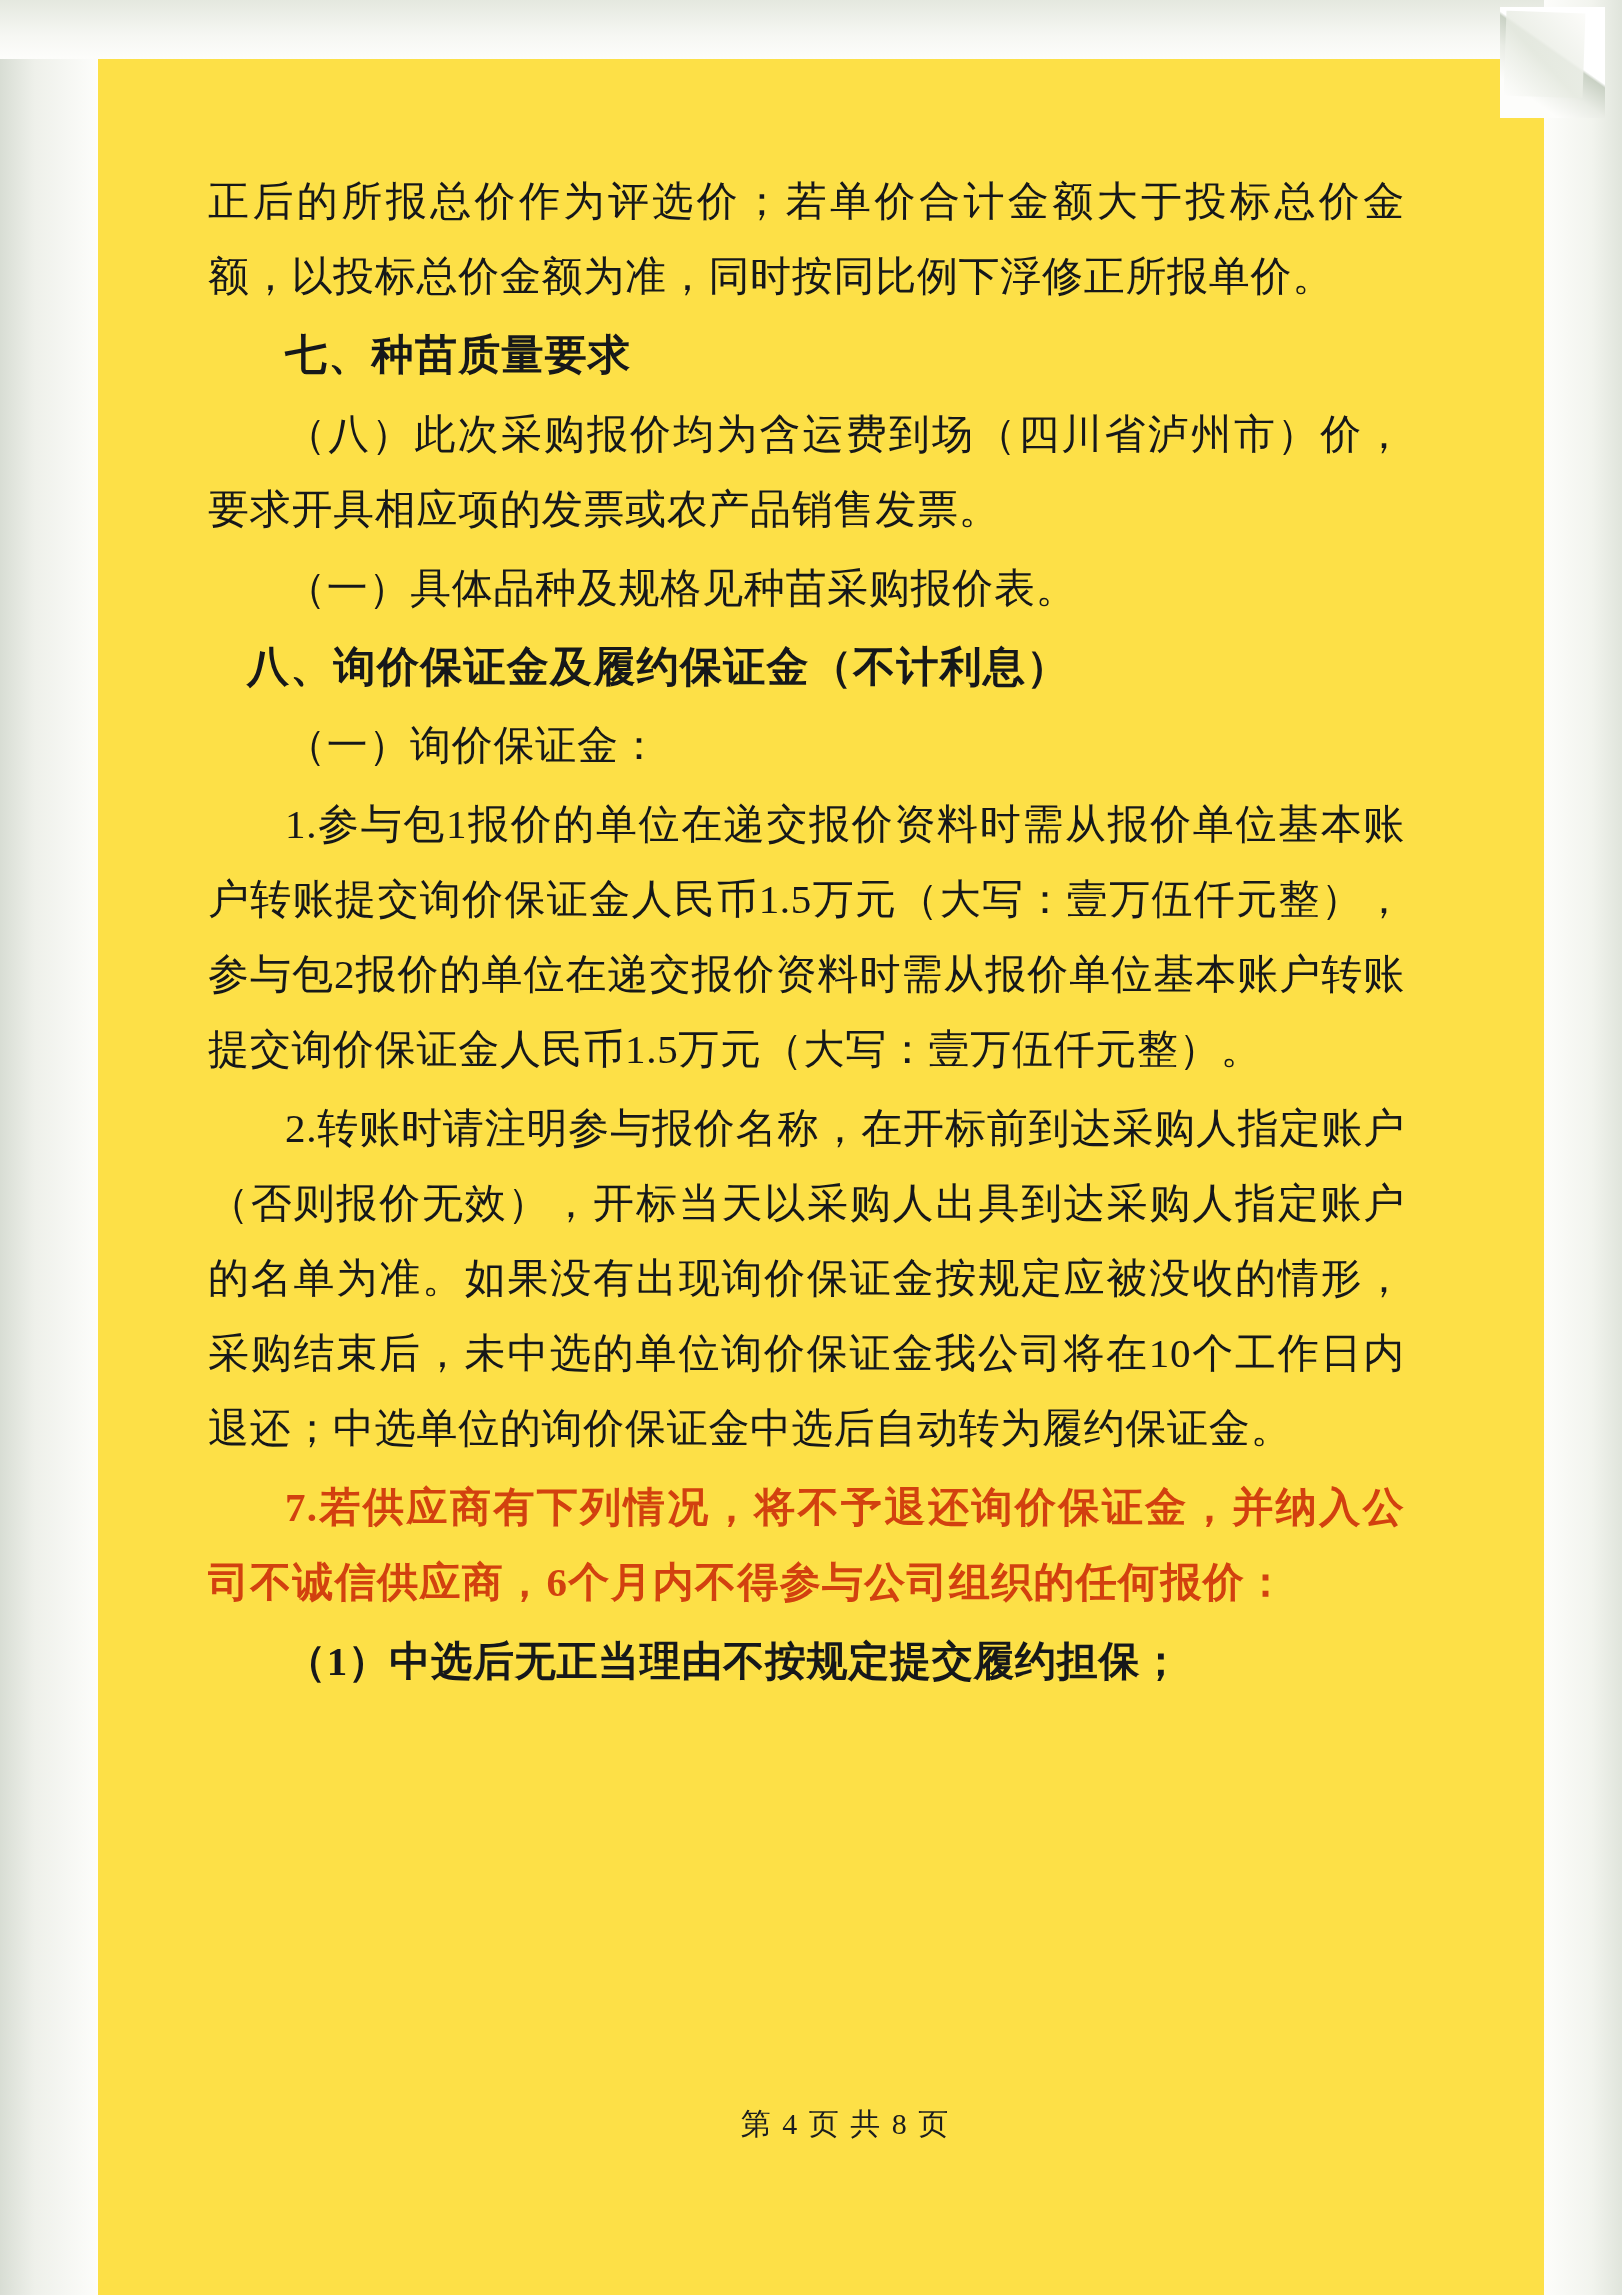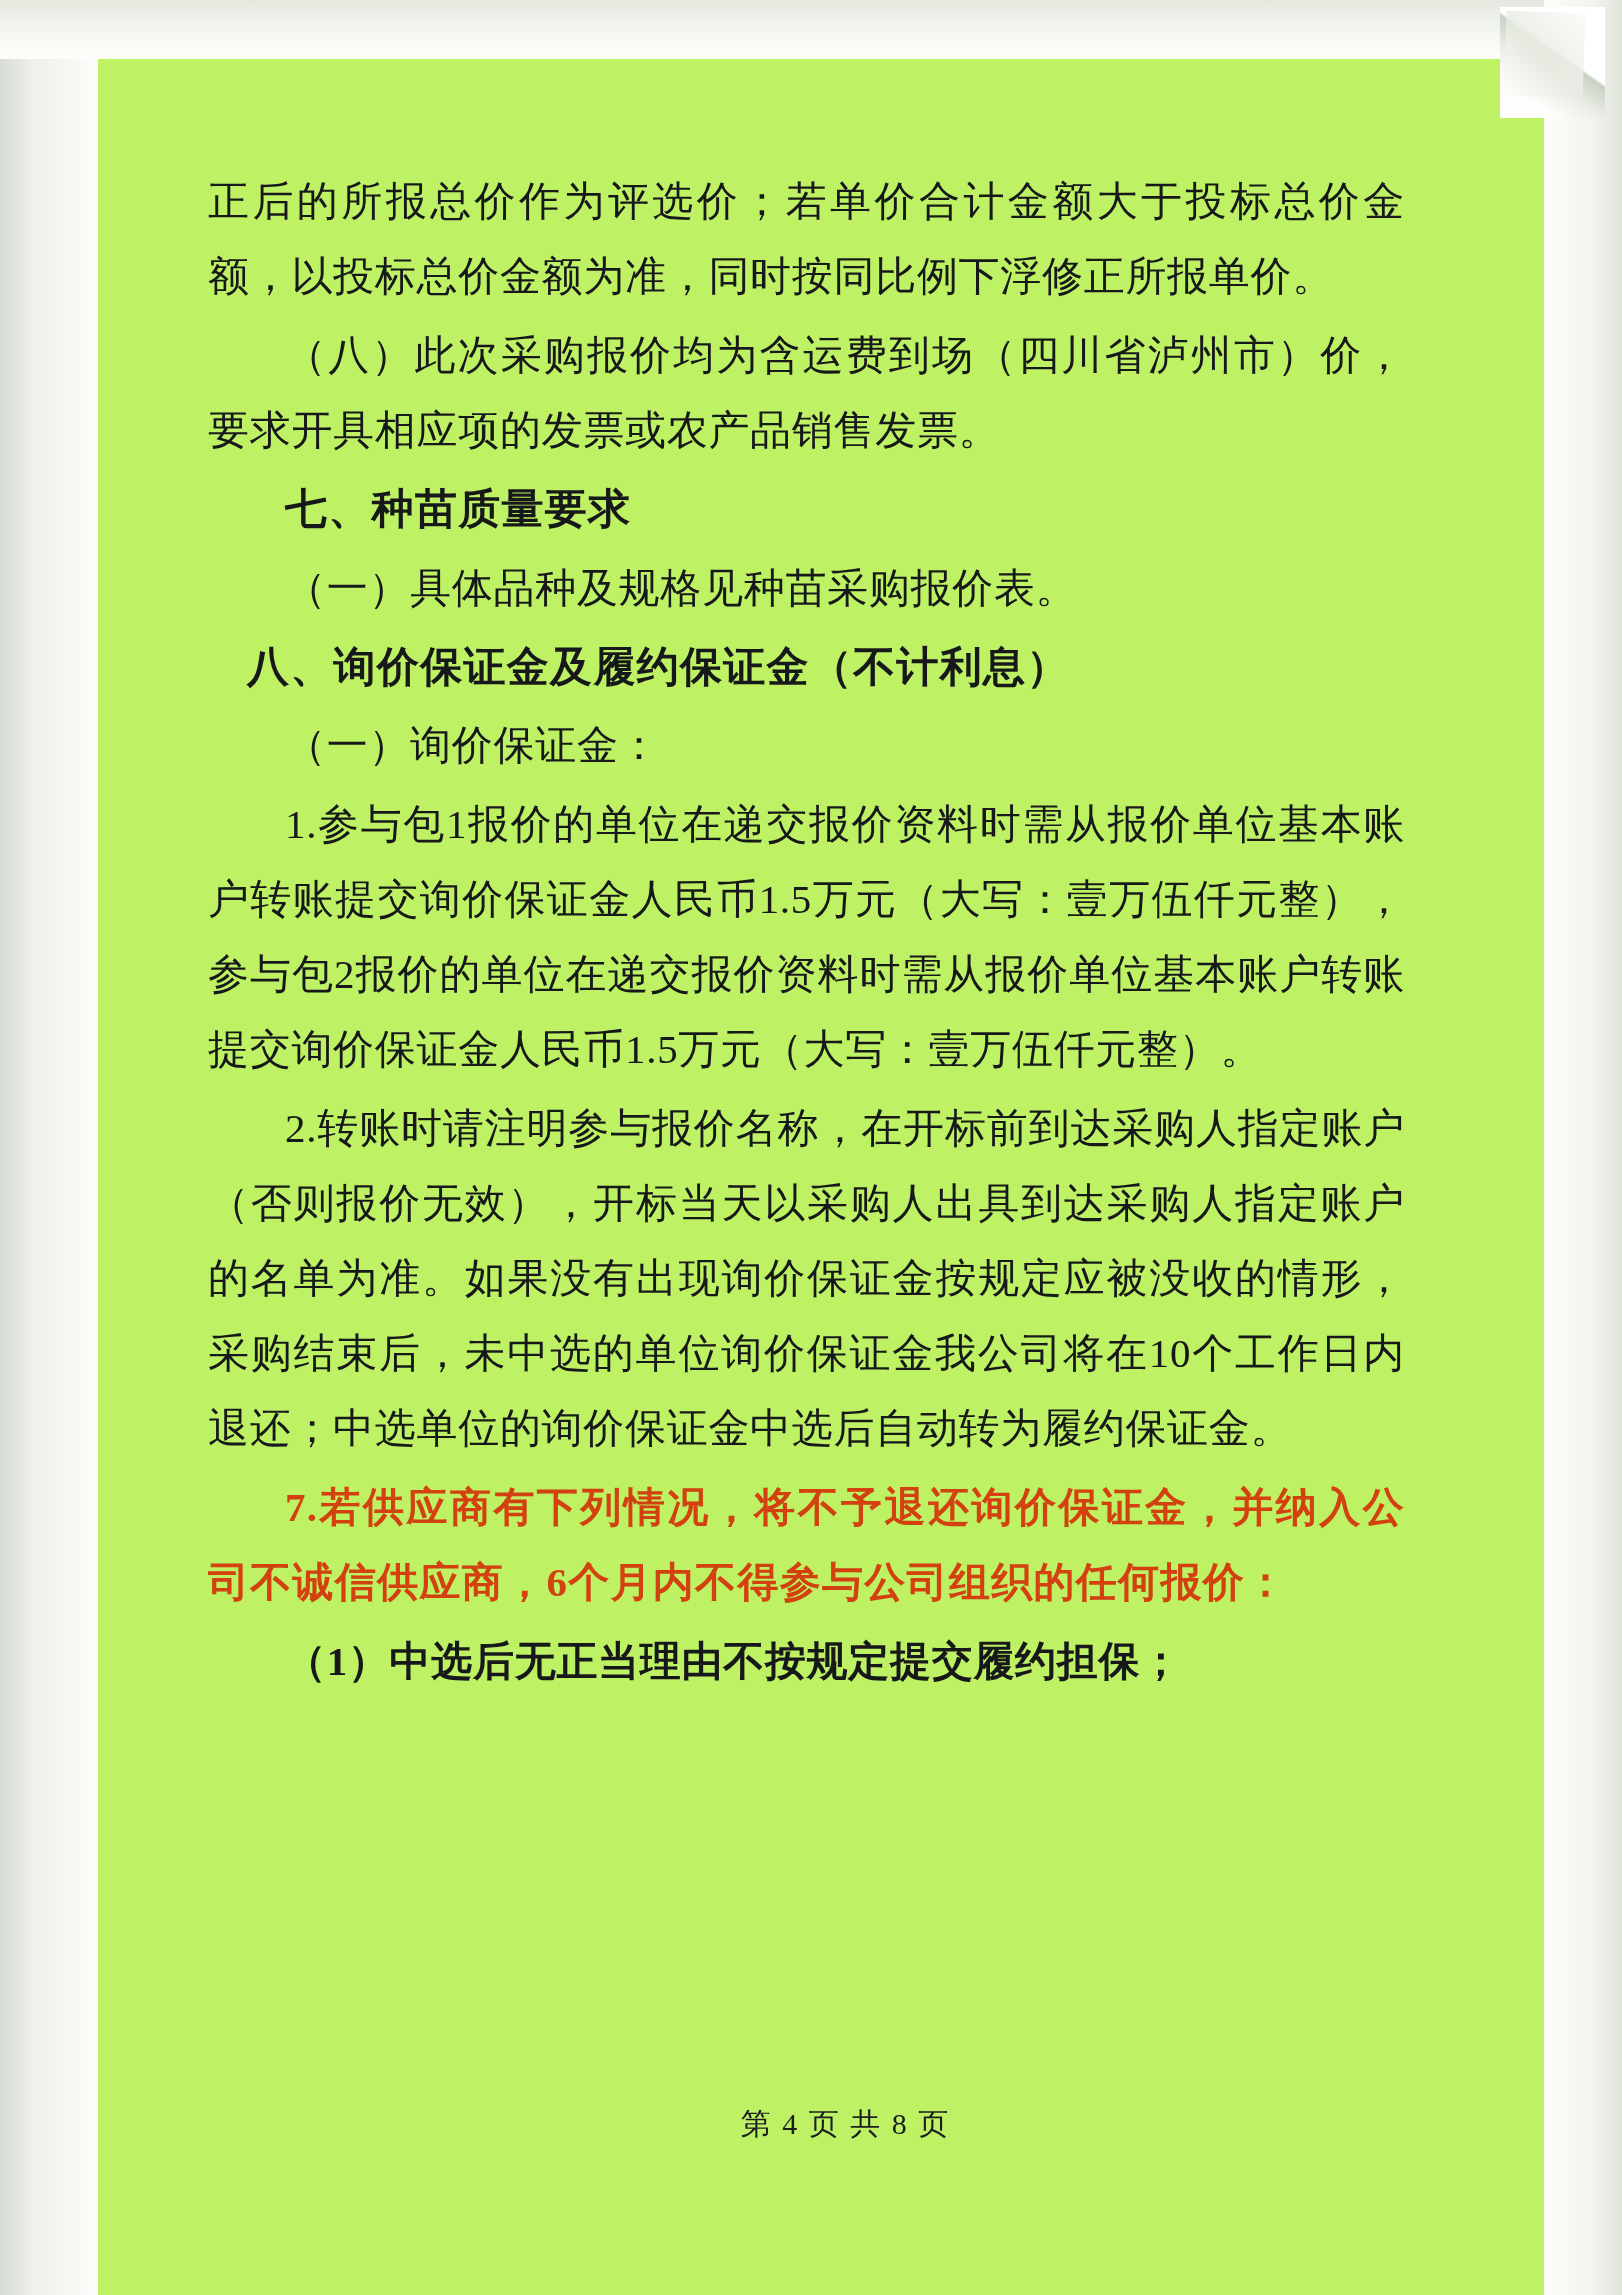--- a/index.html
+++ b/index.html
@@ -7,21 +7,21 @@
     padding: 0;
     background: #ffffff;
   }
   body {
     font-family: "Liberation Serif", "DejaVu Serif", serif;
   }
   .page {
     position: relative;
     width: 1623px;
     height: 2295px;
-    background: #bef264;
+    background: #fde047;
     overflow: hidden;
   }
   
   .scan-edge-left {
     position: absolute;
     left: 0; top: 0;
     width: 98px; height: 2295px;
     background: linear-gradient(to right, #d8ddd4 0%, #eef0ea 35%, #fdfdfb 100%);
   }
   .scan-edge-top {
@@ -96,22 +96,22 @@
 
 <div class="page">
   <div class="scan-edge-left"></div>
   <div class="scan-edge-top"></div>
   <div class="scan-edge-right"></div>
   <div class="scan-corner"></div>
   <div class="scan-fold"></div>
 
   <div class="content">
     <p class="">正后的所报总价作为评选价；若单价合计金额大于投标总价金额，以投标总价金额为准，同时按同比例下浮修正所报单价。</p>
+    <p class="indent2 heading">七、种苗质量要求</p>
     <p class="indent2">（八）此次采购报价均为含运费到场（四川省泸州市）价，要求开具相应项的发票或农产品销售发票。</p>
-    <p class="indent2 heading">七、种苗质量要求</p>
     <p class="indent2">（一）具体品种及规格见种苗采购报价表。</p>
     <p class="indent1 heading">八、询价保证金及履约保证金（不计利息）</p>
     <p class="indent2">（一）询价保证金：</p>
     <p class="indent2">1.参与包1报价的单位在递交报价资料时需从报价单位基本账户转账提交询价保证金人民币1.5万元（大写：壹万伍仟元整），参与包2报价的单位在递交报价资料时需从报价单位基本账户转账提交询价保证金人民币1.5万元（大写：壹万伍仟元整）。</p>
     <p class="indent2">2.转账时请注明参与报价名称，在开标前到达采购人指定账户（否则报价无效），开标当天以采购人出具到达采购人指定账户的名单为准。如果没有出现询价保证金按规定应被没收的情形，采购结束后，未中选的单位询价保证金我公司将在10个工作日内退还；中选单位的询价保证金中选后自动转为履约保证金。</p>
     <p class="indent2 red">7.若供应商有下列情况，将不予退还询价保证金，并纳入公司不诚信供应商，6个月内不得参与公司组织的任何报价：</p>
     <p class="indent2 bold">（1）中选后无正当理由不按规定提交履约担保；</p>
   </div>
 
   <div class="footer">第 4 页 共 8 页</div>

